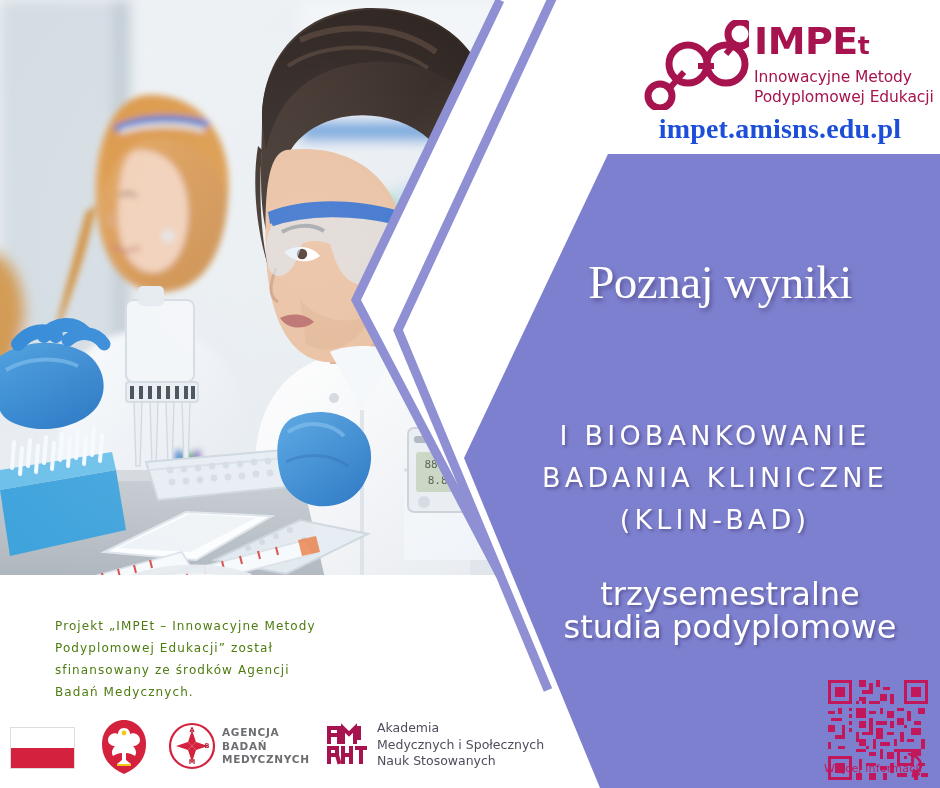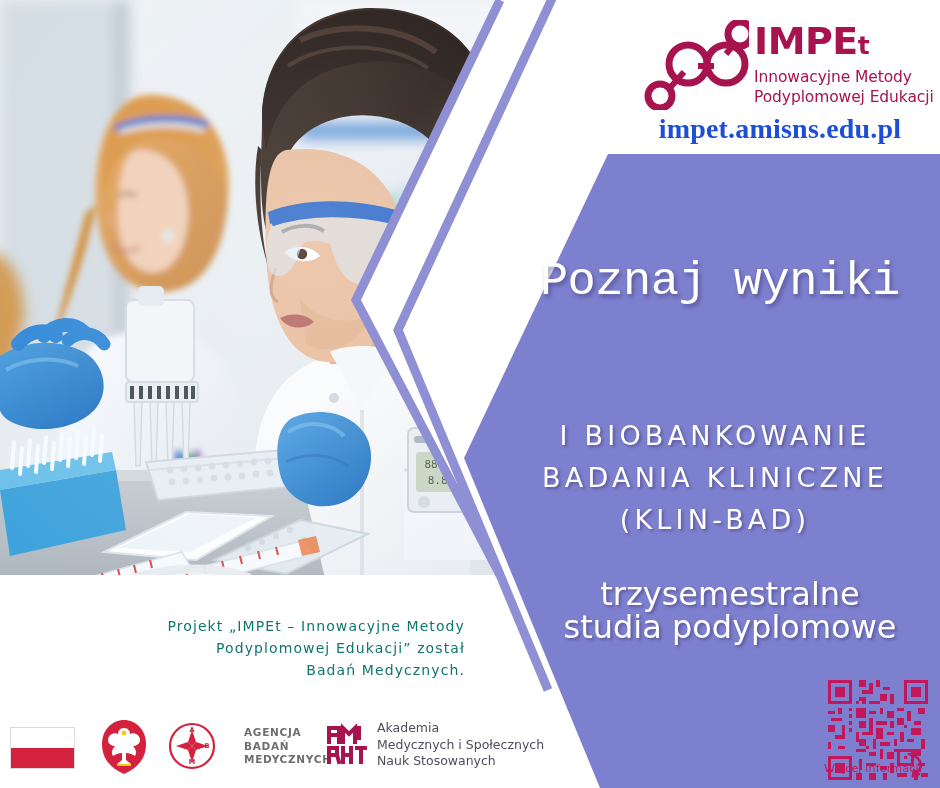--- a/index.html
+++ b/index.html
@@ -36,21 +36,21 @@
     position:absolute;left:620px;top:113px;width:320px;
     text-align:center;
     font-family:"Liberation Serif","DejaVu Serif",serif;
     font-weight:bold;font-size:28px;color:#1d4ed8;letter-spacing:0.2px;
   }
 
   
   .headline{
     position:absolute;left:500px;top:252px;width:440px;
     text-align:center;color:#ffffff;
-    font-family:Liberation Mono, monospace;
+    font-family:Liberation Serif, serif;
     font-size:47px;line-height:60px;font-weight:400;
     text-shadow:2px 3px 4px rgba(60,50,110,.55);
     letter-spacing:-0.5px;
   }
   .course{
     position:absolute;left:490px;top:415px;width:450px;
     text-align:center;color:#ffffff;
     font-family:"DejaVu Sans",sans-serif;
     font-size:27px;line-height:42px;font-weight:400;
     letter-spacing:4.2px;
@@ -60,38 +60,38 @@
     position:absolute;left:520px;top:578px;width:420px;
     text-align:center;color:#ffffff;
     font-family:"DejaVu Sans",sans-serif;
     font-size:32px;line-height:33px;
     text-shadow:2px 2px 3px rgba(60,50,110,.5);
   }
 
   
   .disclaimer{
     position:absolute;left:55px;top:615px;width:410px;
-    text-align:right;color:#0f766e;
-    font-family:"DejaVu Sans",sans-serif;
-    font-size:14px;line-height:22px;letter-spacing:1.1px;
+    text-align:left;color:#4d7c0f;
+    font-family:"DejaVu Sans",sans-serif;
+    font-size:12px;line-height:22px;letter-spacing:1.1px;
   }
 
   
   .footer{position:absolute;left:0;top:700px;width:620px;height:88px;}
   .flag{position:absolute;left:10px;top:27px;width:63px;height:40px;border:1px solid #dddddd;}
   .flag .w{height:50%;background:#ffffff;}
   .flag .r{height:50%;background:#d4213d;}
   .eagle{position:absolute;left:100px;top:18px;width:48px;height:58px;}
   .abm{position:absolute;left:168px;top:22px;width:145px;height:48px;}
   .abm-mark{position:absolute;left:0;top:0;width:48px;height:48px;}
   .abm-text{
     position:absolute;left:54px;top:4px;
     font-family:"DejaVu Sans",sans-serif;
     font-size:10.5px;line-height:13.5px;color:#6d6e71;
-    font-weight:bold;letter-spacing:.7px;margin-left:22px;
+    font-weight:bold;letter-spacing:.7px;
   }
   .amsns{position:absolute;left:325px;top:20px;width:230px;height:52px;}
   .amsns-mark{position:absolute;left:0;top:2px;width:44px;height:46px;}
   .amsns-text{
     position:absolute;left:52px;top:0px;
     font-family:"DejaVu Sans",sans-serif;
     font-size:12.5px;line-height:16.5px;color:#4d4d5c;
   }
 
   
@@ -456,20 +456,21 @@
   </div>
 
   <div class="subtitle">
     <div>trzysemestralne</div>
     <div>studia podyplomowe</div>
   </div>
 
   <div class="disclaimer">
     <div>Projekt „IMPEt – Innowacyjne Metody</div>
     <div>Podyplomowej Edukacji” został</div>
+    <div>sfinansowany ze środków Agencji</div>
     <div>Badań Medycznych.</div>
   </div>
 
   <div class="footer">
 
     <div class="flag">
       <div class="w"></div>
       <div class="r"></div>
     </div>
 

